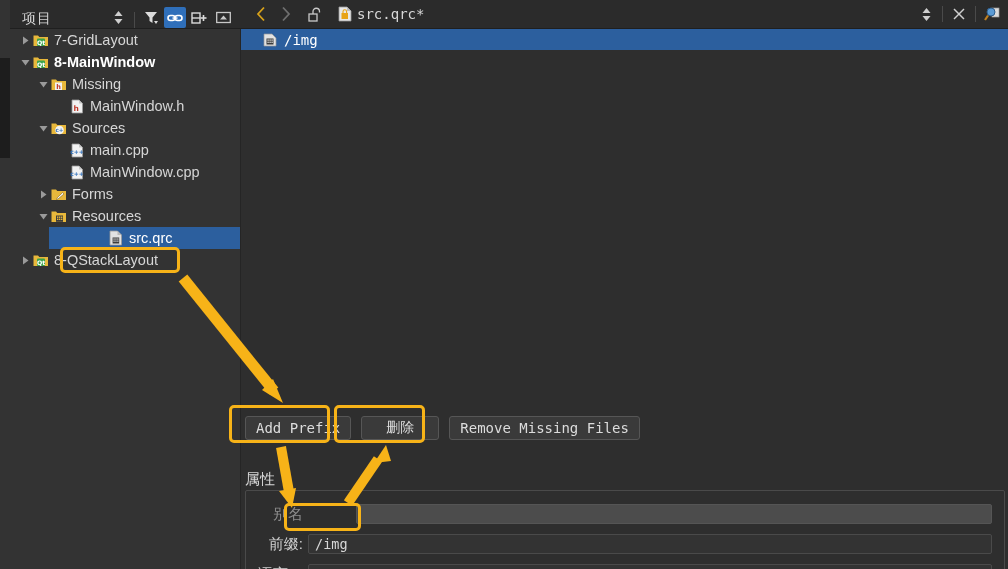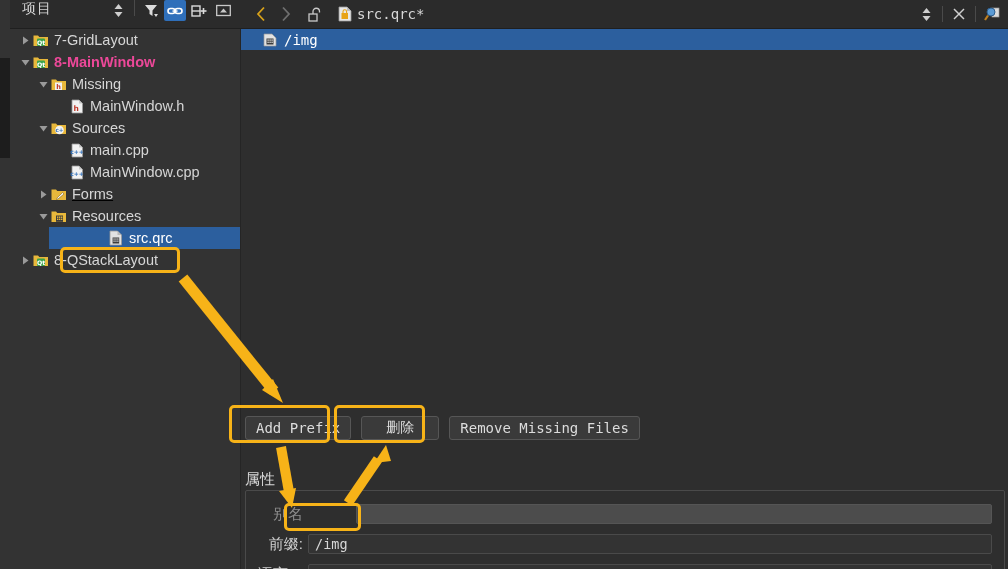--- a/index.html
+++ b/index.html
@@ -26,21 +26,21 @@
     width: 10px; height: 100px;
     background: #1d1d1d;
   }
 
   
   .toolbar-left {
     position: absolute; left: 10px; top: 0;
     width: 231px; height: 29px;
     background: #2b2b2b;
     border-bottom: 1px solid #1f1f1f;
-    display: flex; align-items: flex-start;
+    display: flex; align-items: flex-end;
   }
   .toolbar-right {
     position: absolute; left: 241px; top: 0;
     width: 767px; height: 29px;
     background: #2b2b2b;
     border-bottom: 1px solid #1f1f1f;
     display: flex; align-items: center;
   }
   .tb-title {
     color: #d4d4d4; font-size: 14px;
@@ -79,21 +79,21 @@
   }
   .tree-row .twisty {
     width: 14px; height: 22px; flex: none;
     display: flex; align-items: center; justify-content: center;
   }
   .tree-row .ticon { width: 18px; flex: none;
     display: flex; align-items: center; justify-content: center; }
   .tree-row .tlabel {
     color: #d6d6d6; font-size: 14.5px; padding-left: 4px;
   }
-  .tree-row.bold .tlabel { font-weight: bold; color: #ec4899; }
+  .tree-row.bold .tlabel { font-weight: bold; color: #ffffff; }
   .tree-row.selected {
     background: #2c5f9e;
     margin-left: 39px;
   }
   .tree-row.selected .tlabel { color: #ffffff; }
 
   
   .res-panel {
     position: absolute; left: 241px; top: 29px;
     width: 767px; height: 540px;
@@ -386,21 +386,21 @@
             <span style="display: inline-flex; align-items: center;">
               <svg width="15" height="15" viewBox="0 0 15 15">
                 <path d="M2 1 H9 L12.5 4.5 V14 H2 Z" fill="#f2f2f2" stroke="#9a9a9a" stroke-width="0.8"></path>
                 <path d="M9 1 L12.5 4.5 H9 Z" fill="#c8c8c8"></path>
                 <text x="7" y="10.5" font-size="6" fill="#2f6fba" text-anchor="middle" font-family="DejaVu Sans, sans-serif" font-weight="bold">c++</text>
               </svg>
             </span>
           </span>
           <span class="tlabel">MainWindow.cpp</span>
         </div>
-        <div class="tree-row" style="padding-left: 26px; text-decoration: underline;">
+        <div class="tree-row" style="padding-left: 26px;">
           <span class="twisty">
             <svg width="9" height="9" viewBox="0 0 9 9">
               <polygon points="2,0.5 7.5,4.5 2,8.5" fill="#9a9a9a"></polygon>
             </svg>
           </span>
           <span class="ticon">
             <span style="display: inline-flex; align-items: center;">
               <svg width="16" height="14" viewBox="0 0 16 14">
                 <path d="M0.5 2.5 H5 L6.3 4 H15 V13 H0.5 Z" fill="#e8b83b"></path>
                 <path d="M7 12 L5.5 12.5 L6 11 L11.5 5.5 L13 7 Z" fill="#f2f2f2" stroke="#8a6a1a" stroke-width="0.6"></path>

